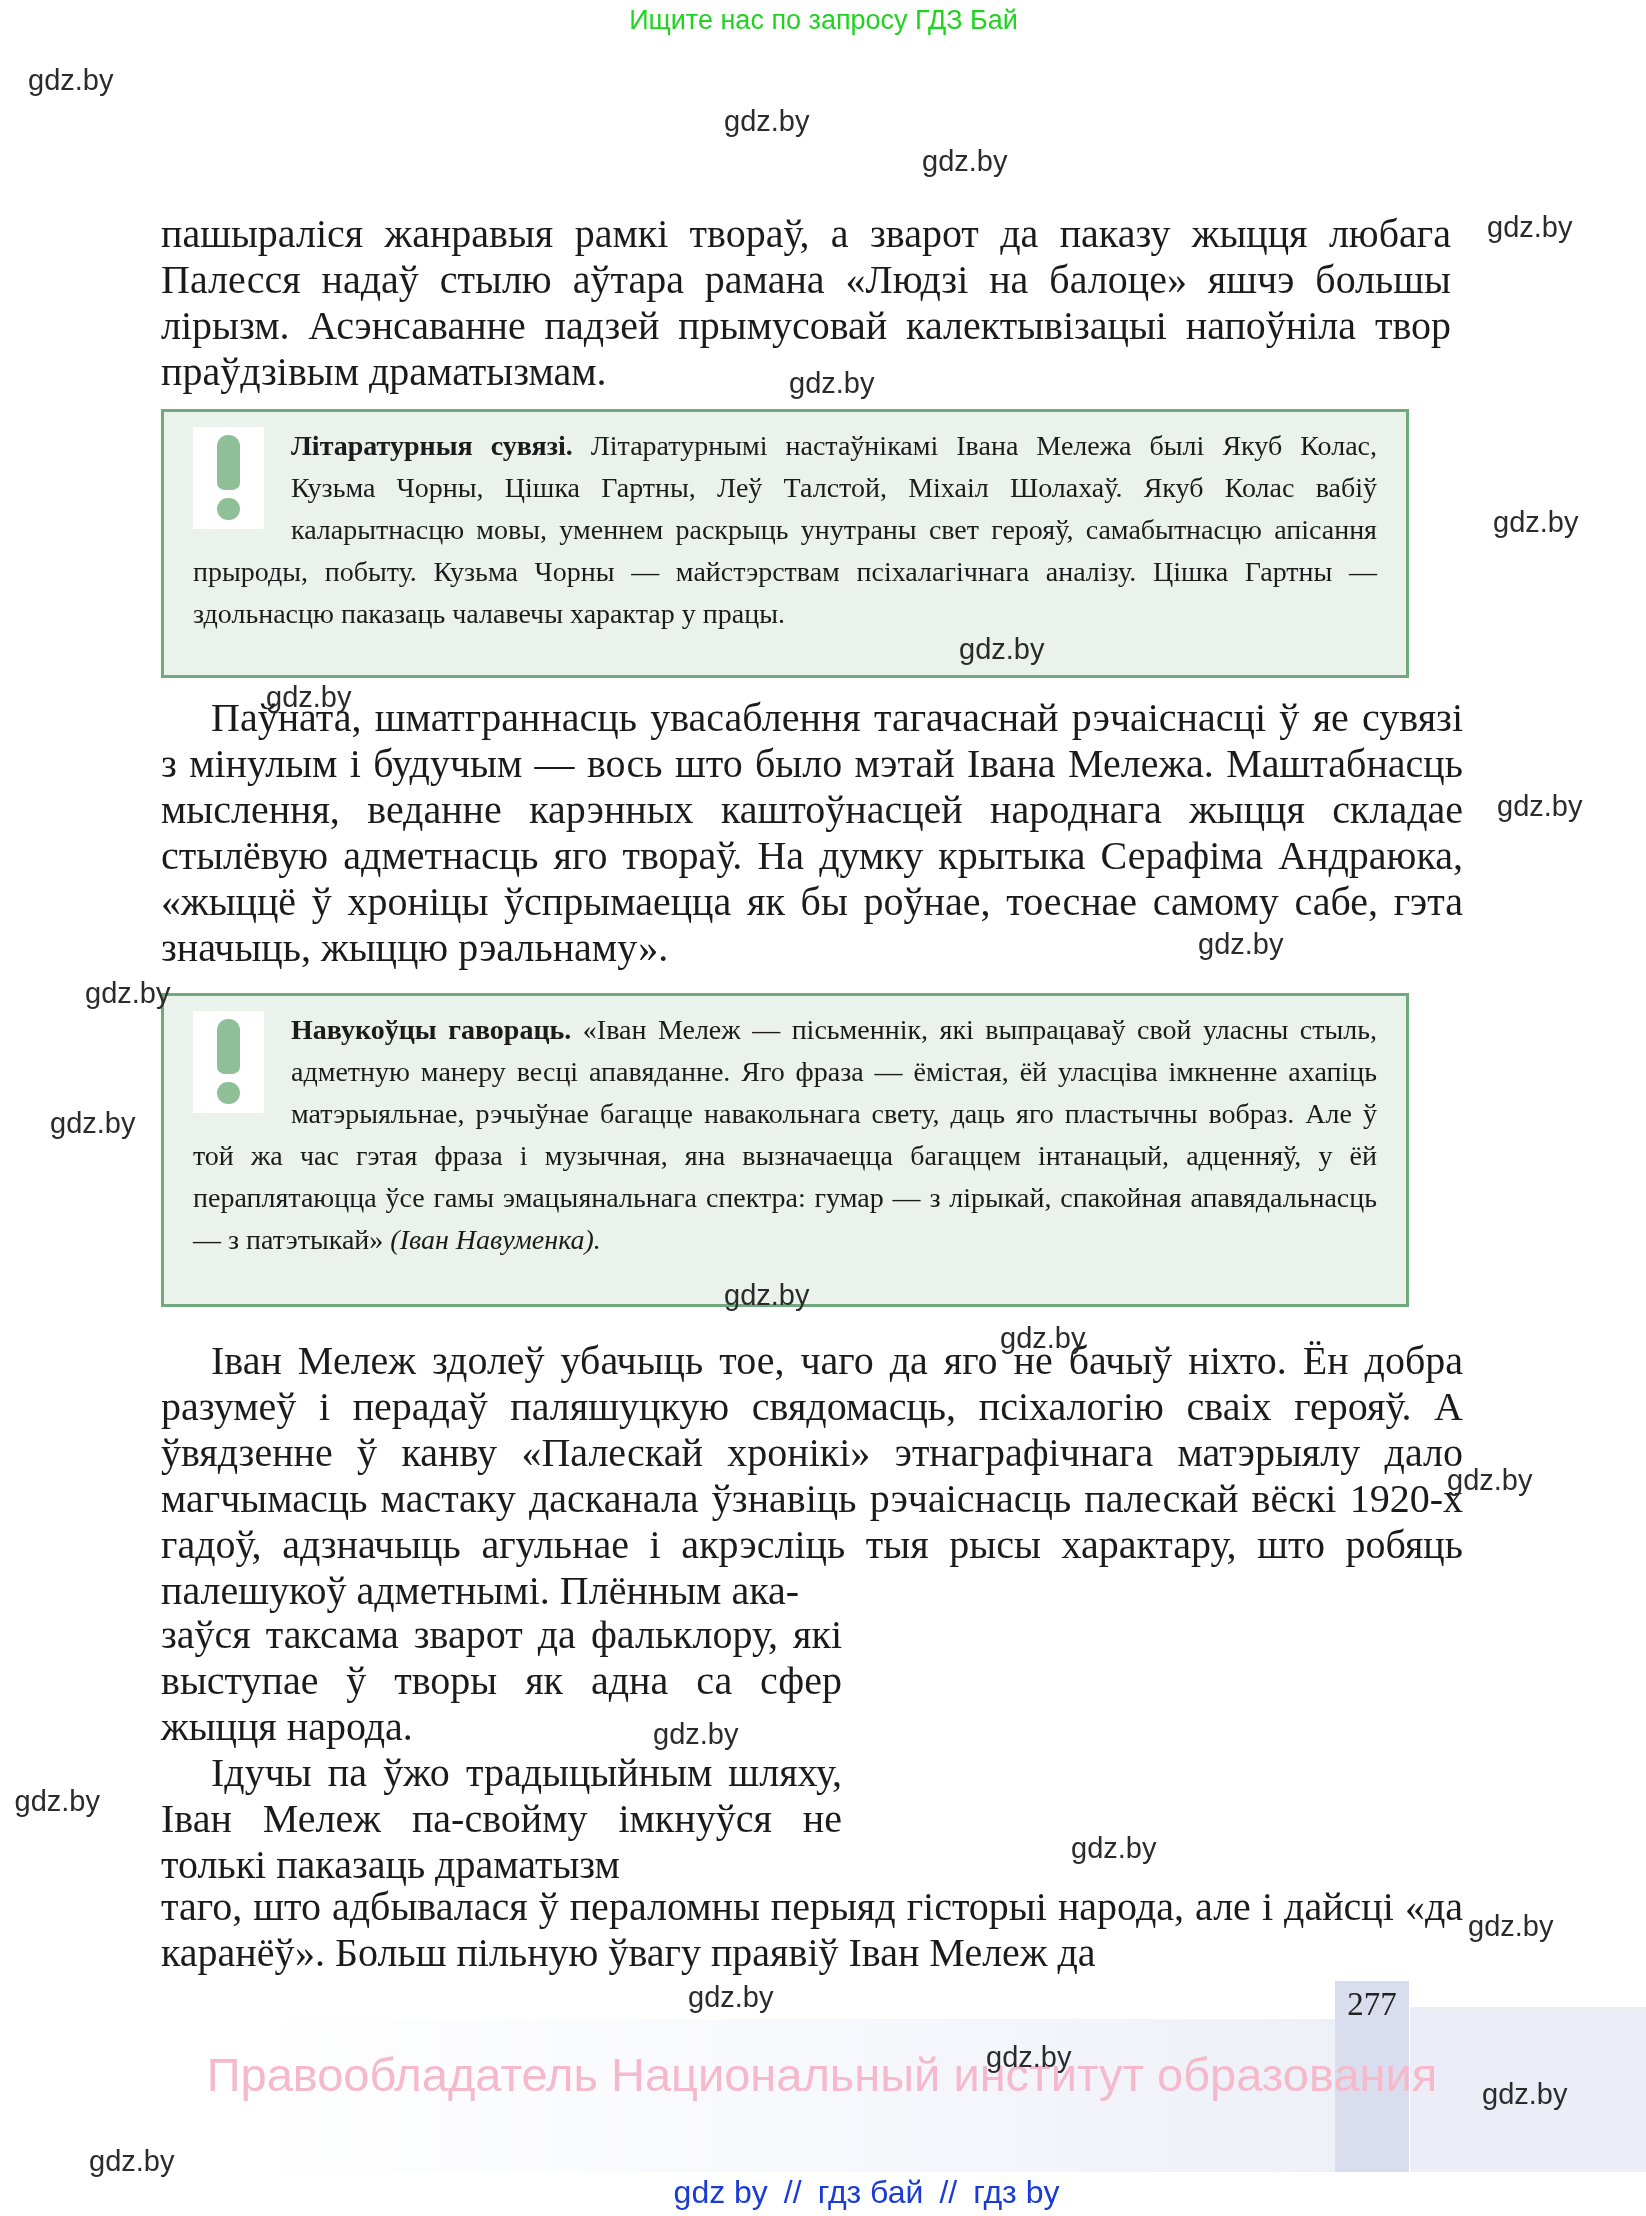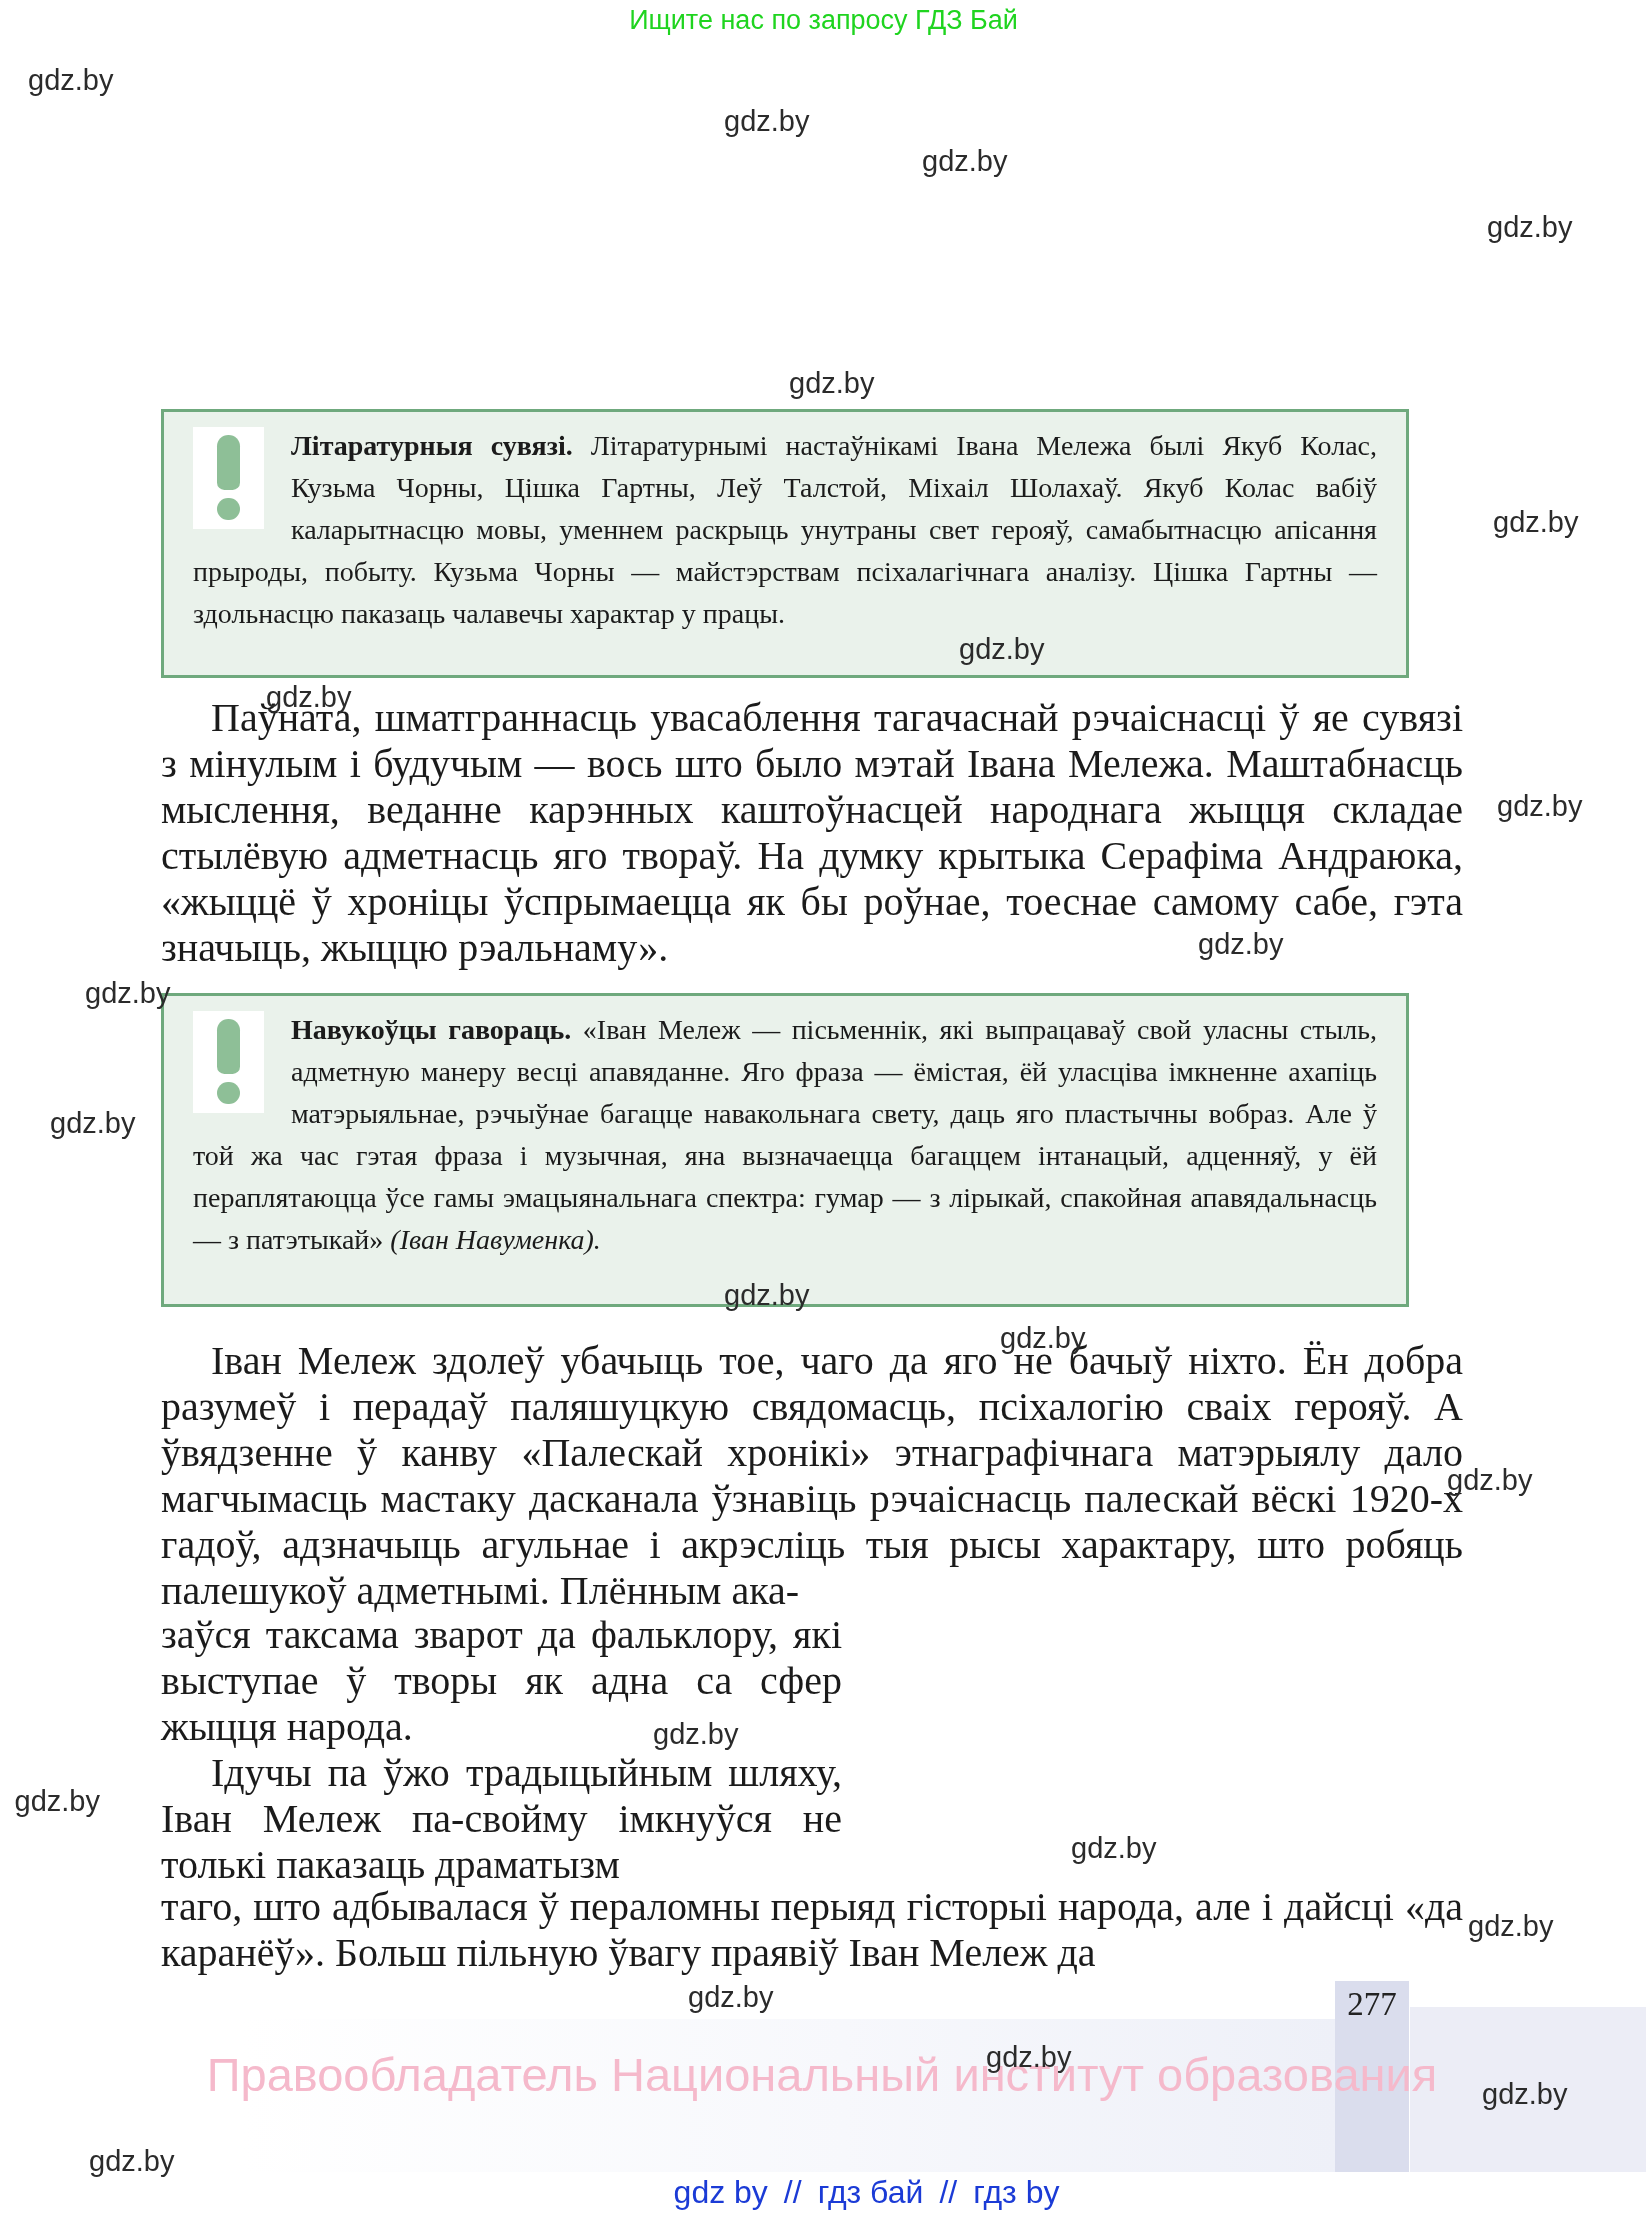--- a/index.html
+++ b/index.html
@@ -121,20 +121,21 @@
 <body>
 
 <div class="page">
 
   <div class="grad-band"></div>
   <div class="page-strip"></div>
   <div class="corner-rect"></div>
 
   <div class="promo">Ищите нас по запросу ГДЗ Бай</div>
 
+  <p class="body para1">пашыраліся жанравыя рамкі твораў, а зварот да паказу жыцця любага Палесся надаў стылю аўтара рамана «Людзі на балоце» яшчэ большы лірызм. Асэнсаванне падзей прымусовай калектывізацыі напоўніла твор праўдзівым драматызмам.</p>
 
   <div class="note-box box1">
     <span class="excl-box">
       <span class="excl-bar"></span>
       <span class="excl-dot"></span>
     </span>
     <p><b class="box-title">Літаратурныя сувязі.</b> <span>Літаратурнымі настаўнікамі Івана Мележа былі Якуб Колас, Кузьма Чорны, Цішка Гартны, Леў Талстой, Міхаіл Шолахаў. Якуб Колас вабіў каларытнасцю мовы, уменнем раскрыць унутраны свет герояў, самабытнасцю апісання прыроды, побыту. Кузьма Чорны — майстэрствам псіхалагічнага аналізу. Цішка Гартны — здольнасцю паказаць чалавечы характар у працы.</span></p>
   </div>
 
   <p class="body para2 indent">Паўната, шматграннасць увасаблення тагачаснай рэчаіснасці ў яе сувязі з мінулым і будучым — вось што было мэтай Івана Мележа. Маштабнасць мыслення, веданне карэнных каштоўнасцей народнага жыцця складае стылёвую адметнасць яго твораў. На думку крытыка Серафіма Андраюка, «жыццё ў хроніцы ўспрымаецца як бы роўнае, тоеснае самому сабе, гэта значыць, жыццю рэальнаму».</p>

